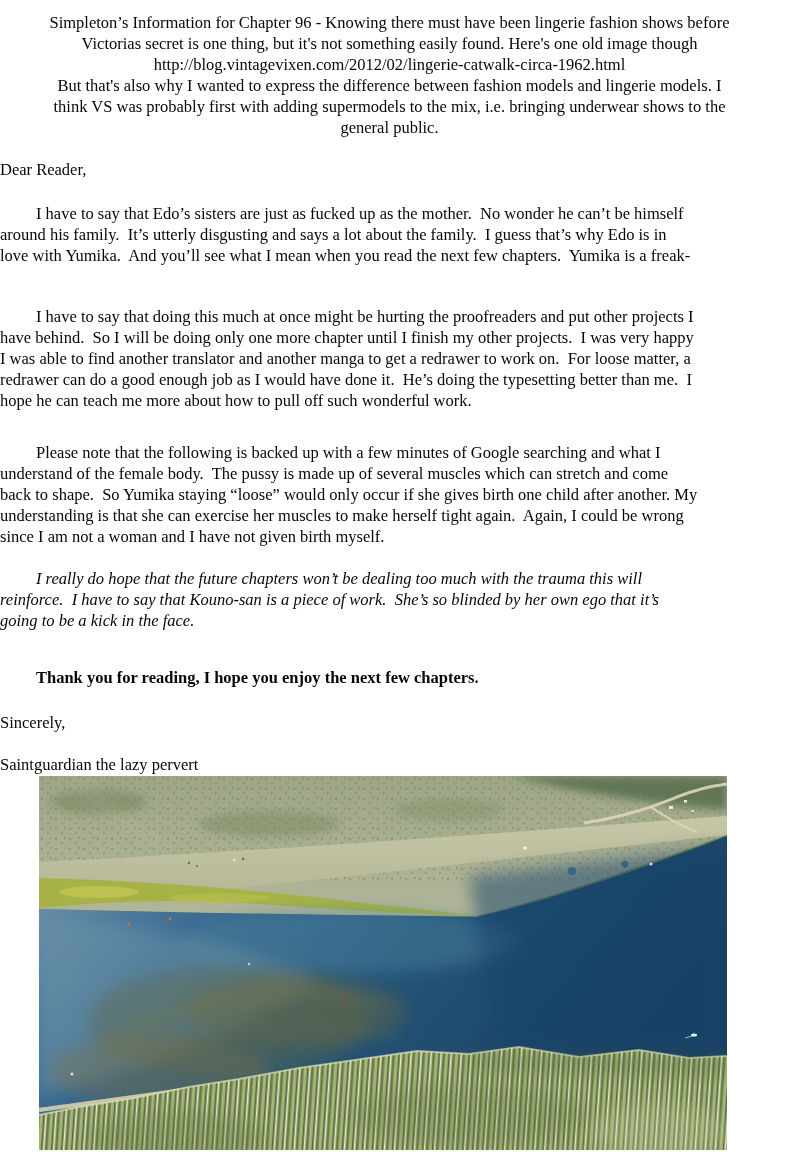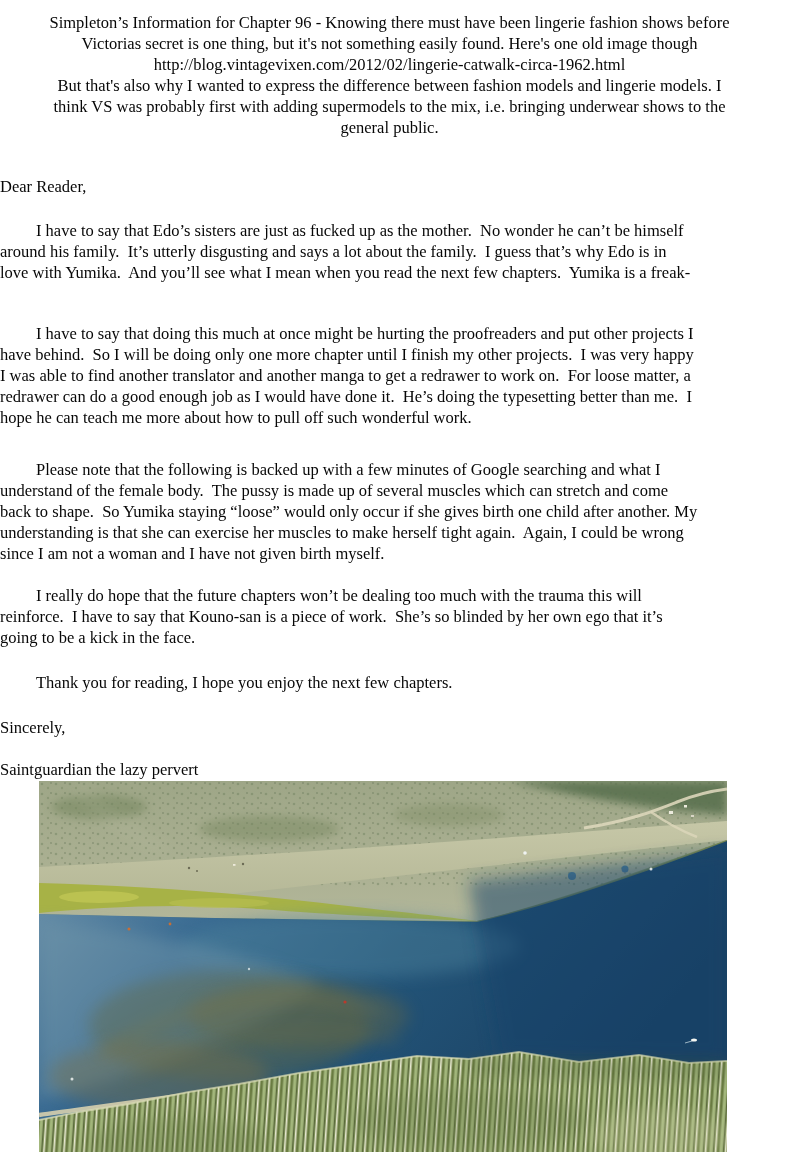--- a/index.html
+++ b/index.html
@@ -6,26 +6,26 @@
   html, body { width: 792px; height: 1152px; background: #ffffff; overflow: hidden; }
   body {
     font-family: "Liberation Serif", "DejaVu Serif", serif;
     font-size: 16.5px;
     line-height: 21px;
     color: #070707;
   }
   .page { width: 792px; height: 1152px; padding: 12px 13px 0 0; }
   .line { white-space: pre; }
   .header .line { text-align: center; white-space: pre; }
-  .salutation { margin-top: 38px; }
+  .salutation { margin-top: 21px; }
   .para-1 { margin-top: 23px; }
   .para-2 { margin-top: 40px; }
   .para-3 { margin-top: 31px; }
-  .para-4 { margin-top: 21px; }
-  .para-5 { margin-top: 24px; }
+  .para-4 { margin-top: 21px; font-style: italic; }
+  .para-5 { margin-top: 36px; font-weight: bold; }
   .closing { margin-top: 24px; }
   .signature { margin-top: 21px; }
   .para .line.first { padding-left: 36px; }
   figure.photo {
     margin: 1px 0 0 39px;
     width: 688px;
     height: 374px;
     line-height: 0;
   }
   figure.photo svg { display: block; }

